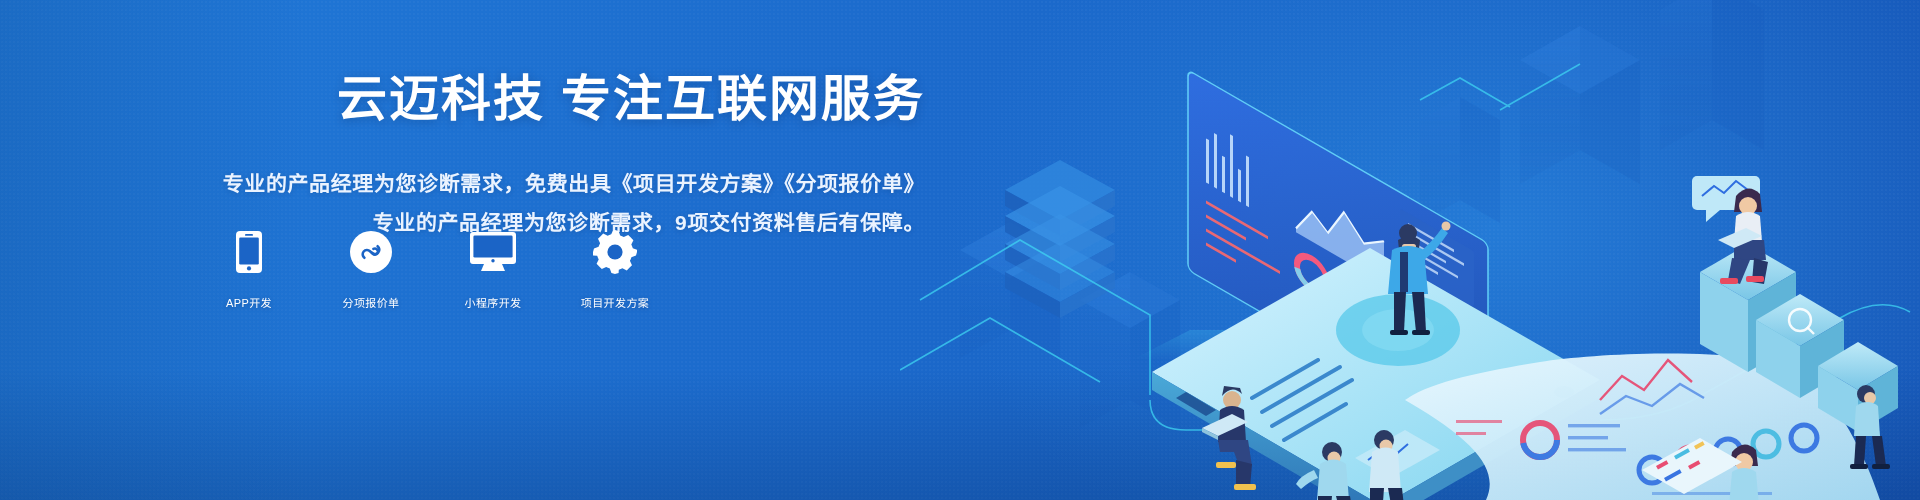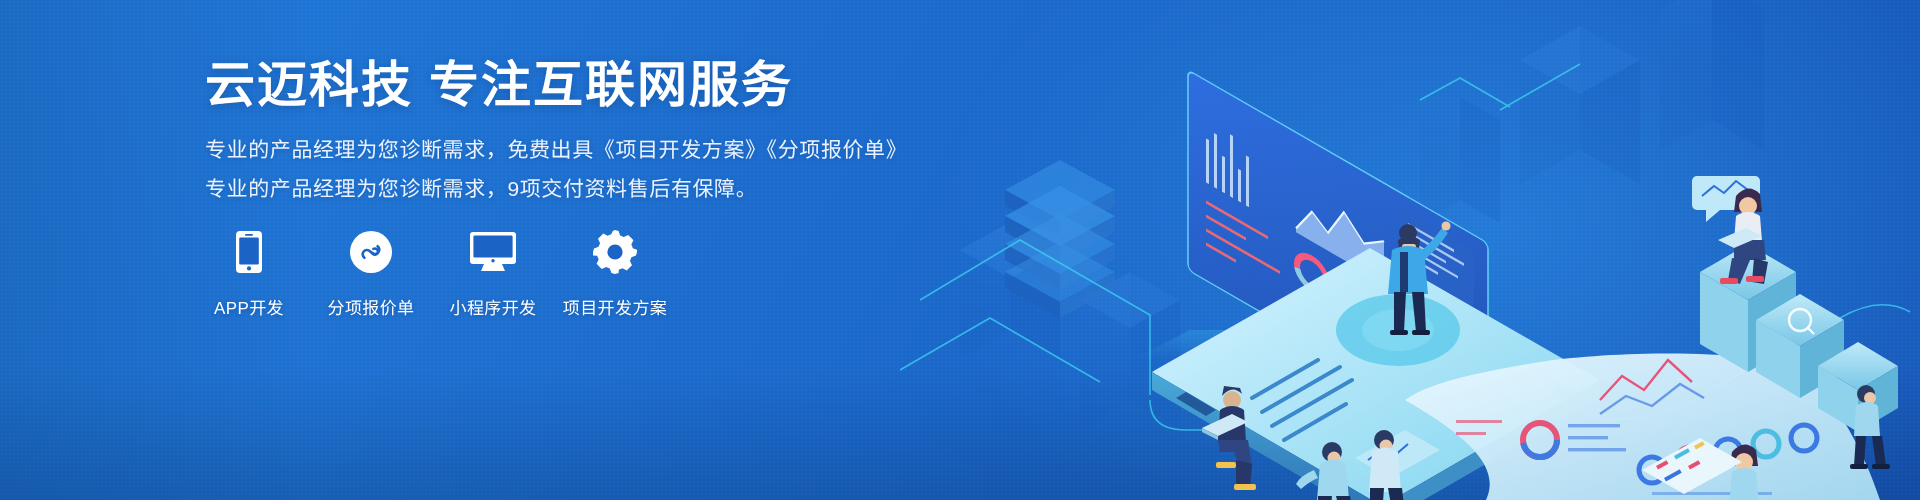--- a/index.html
+++ b/index.html
@@ -25,54 +25,54 @@
   
   #banner::after{
     content:"";position:absolute;inset:0;pointer-events:none;
     background:
       linear-gradient(90deg, rgba(10,58,125,0.22) 0%, rgba(10,58,125,0) 16%),
       linear-gradient(0deg, rgba(9,52,116,0.30) 0%, rgba(9,52,116,0) 26%);
   }
 
   
   .copy{
-    position:absolute;left:205px;top:56px;width:720px;z-index:6;
+    position:absolute;left:205px;top:70px;width:720px;z-index:6;text-align:right;
   }
   .headline{
     margin:0;color:#ffffff;
     font-size:50px;line-height:1.18;font-weight:bold;
     letter-spacing:2px;
     text-shadow:0 2px 10px rgba(6,40,92,.28);
     white-space:nowrap;
   }
   .sub{
-    margin-top:16px;color:#eaf3ff;
+    margin-top:36px;color:#eaf3ff;
     font-size:21px;line-height:1.85;letter-spacing:.6px;
-    font-weight:normal;
+    font-weight:bold;
     text-shadow:0 1px 5px rgba(6,40,92,.22);
     white-space:nowrap;
   }
   .sub div{white-space:nowrap;}
 
   
   .services{
     position:absolute;left:205px;top:228px;z-index:6;
     display:flex;align-items:flex-end;gap:34px;
   }
   .svc{
     width:88px;display:flex;flex-direction:column;align-items:center;
     cursor:pointer;
   }
   .svc .ico{
     height:48px;display:flex;align-items:center;justify-content:center;
     margin-bottom:18px;
   }
   .svc .ico svg{display:block;}
   .svc .lbl{
-    color:#ffffff;font-size:17px;letter-spacing:.4px;
+    color:#ffffff;font-size:11px;letter-spacing:.4px;
     white-space:nowrap;text-shadow:0 1px 4px rgba(6,40,92,.3);
   }
 
   
   .illo{
     position:absolute;right:0;top:0;width:1020px;height:500px;
     z-index:3;pointer-events:none;
   }
   .illo svg{display:block;width:100%;height:100%;}
 </style>

